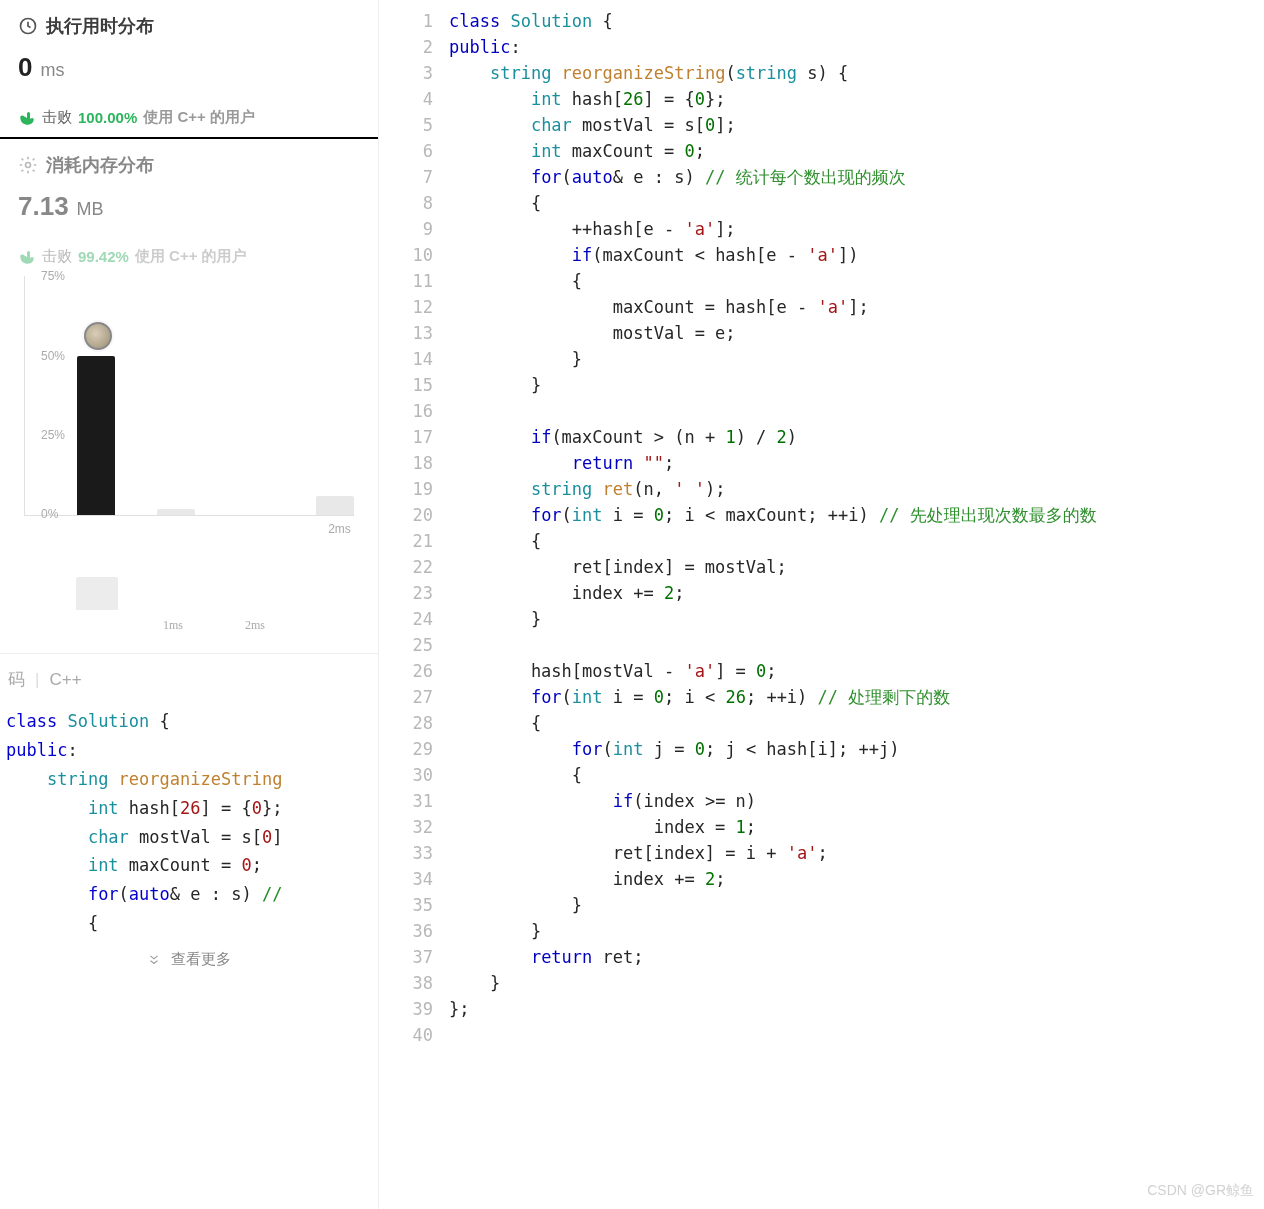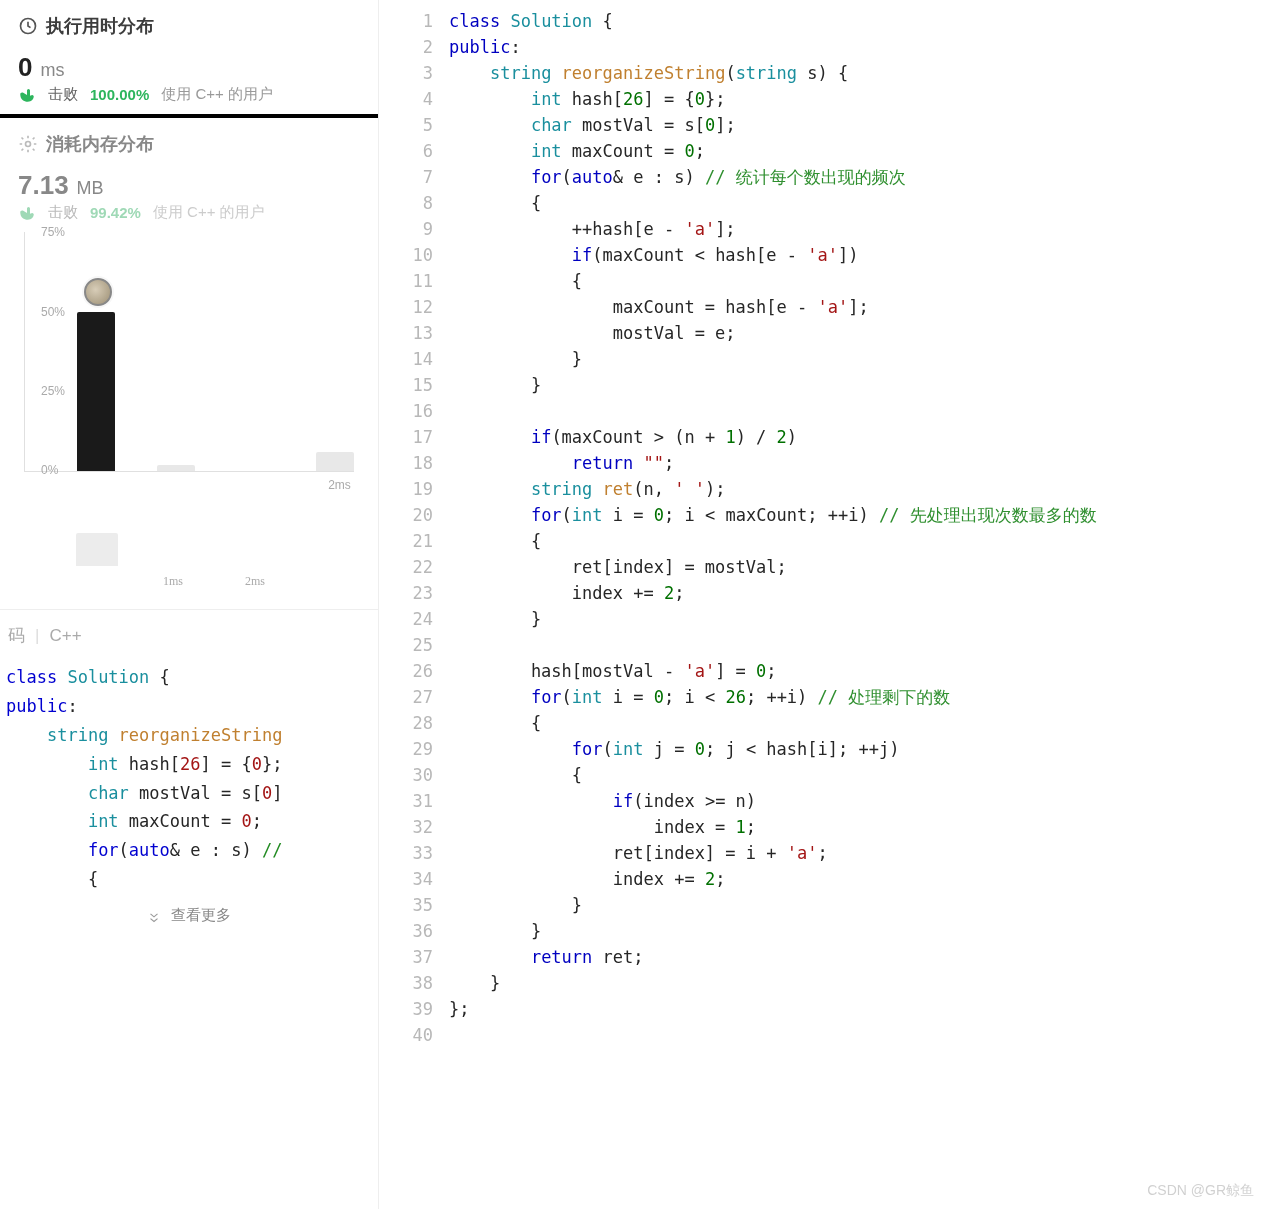--- a/index.html
+++ b/index.html
@@ -18,37 +18,37 @@
   .left-panel {
     width: 379px;
     border-right: 1px solid #eee;
     display: flex;
     flex-direction: column;
     background: #fff;
   }
 
   
   .section { padding: 14px 18px 10px 18px; }
-  .section + .section { border-top: 4px solid #000000; }
+  .section + .section { border-top: 2px solid #000000; }
 
   .section-title {
     display: flex; align-items: center; gap: 8px;
     color: #3c3c3c; font-size: 18px; font-weight: 600;
   }
   .section-title .faded { color: #888; font-weight: 600; }
 
   .metric-row { display: flex; align-items: baseline; gap: 8px; margin-top: 14px; }
   .metric-value { font-size: 26px; font-weight: 700; color: #222; }
   .metric-unit { font-size: 18px; color: #888; }
 
-  .beat-row { display: flex; align-items: center; gap: 12px; margin-top: 2px; font-size: 15px; }
+  .beat-row { display: flex; align-items: center; gap: 6px; margin-top: 25px; font-size: 15px; }
   .beat-row .hand { color: #2db55d; font-size: 17px; }
   .beat-row .lbl { color: #666; }
   .beat-row .pct { color: #2db55d; font-weight: 600; }
-  .beat-row .tail { color: #999; }
+  .beat-row .tail { color: #999; font-weight: bold; }
 
   
   .chart-area {
     position: relative;
     margin: 10px 6px 0 6px;
     height: 240px;
     border-left: 1px solid #e0e0e0;
     border-bottom: 1px solid #e0e0e0;
     padding-left: 38px;
   }
@@ -93,21 +93,21 @@
     white-space: pre;
     overflow: hidden;
   }
   .kw-blue { color: #0000d0; }
   .kw-teal { color: #1a8f9e; }
   .kw-brown { color: #c08030; }
   .num { color: #a31515; }
   .cmt { color: #228b22; }
 
   .show-more {
-    display: flex; align-items: flex-end; justify-content: center; gap: 10px;
+    display: flex; align-items: center; justify-content: center; gap: 10px;
     color: #888; font-size: 15px; padding: 12px 0 14px 0;
     cursor: pointer;
   }
 
   
   .editor {
     flex: 1;
     display: flex;
     font-family: Consolas, Menlo, monospace;
     font-size: 17px;

